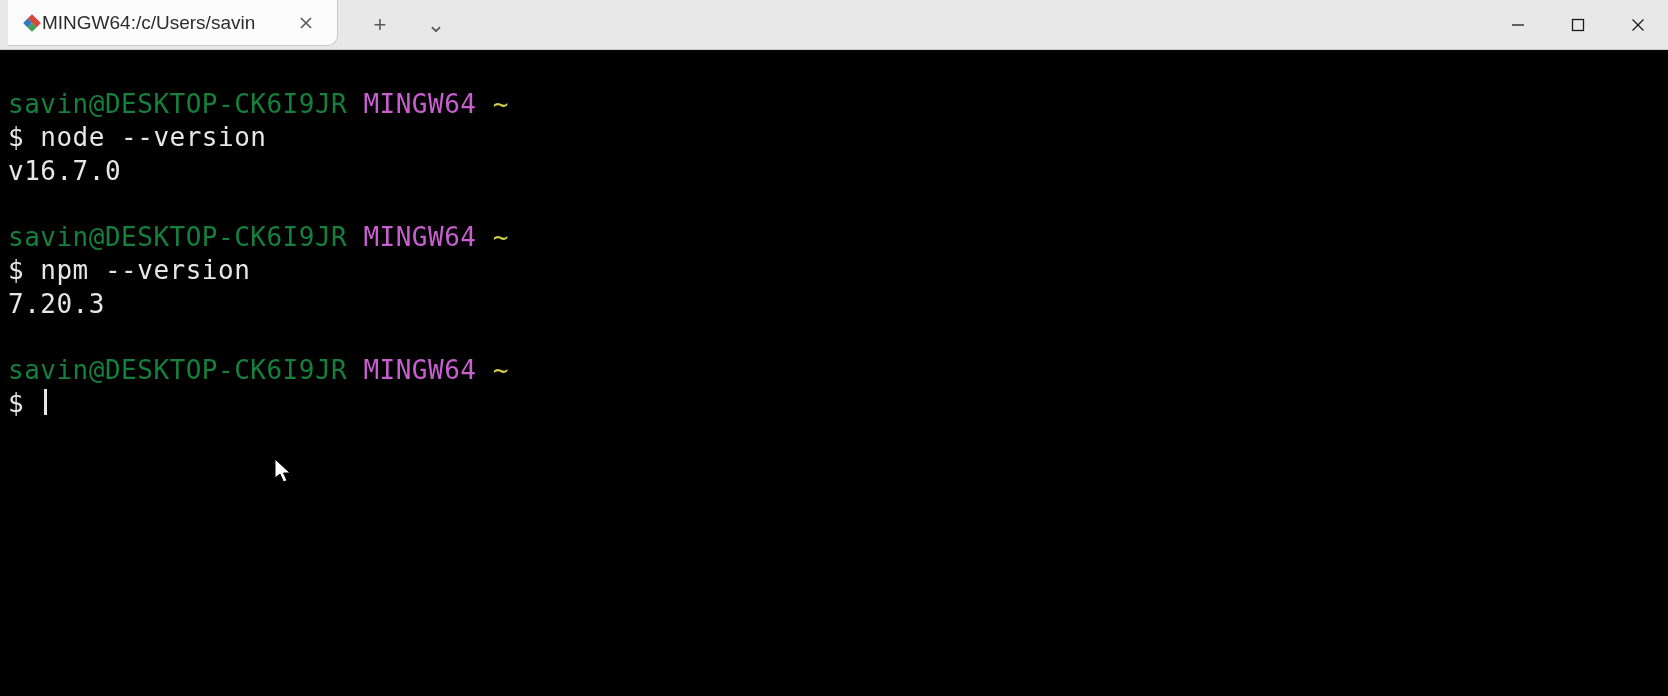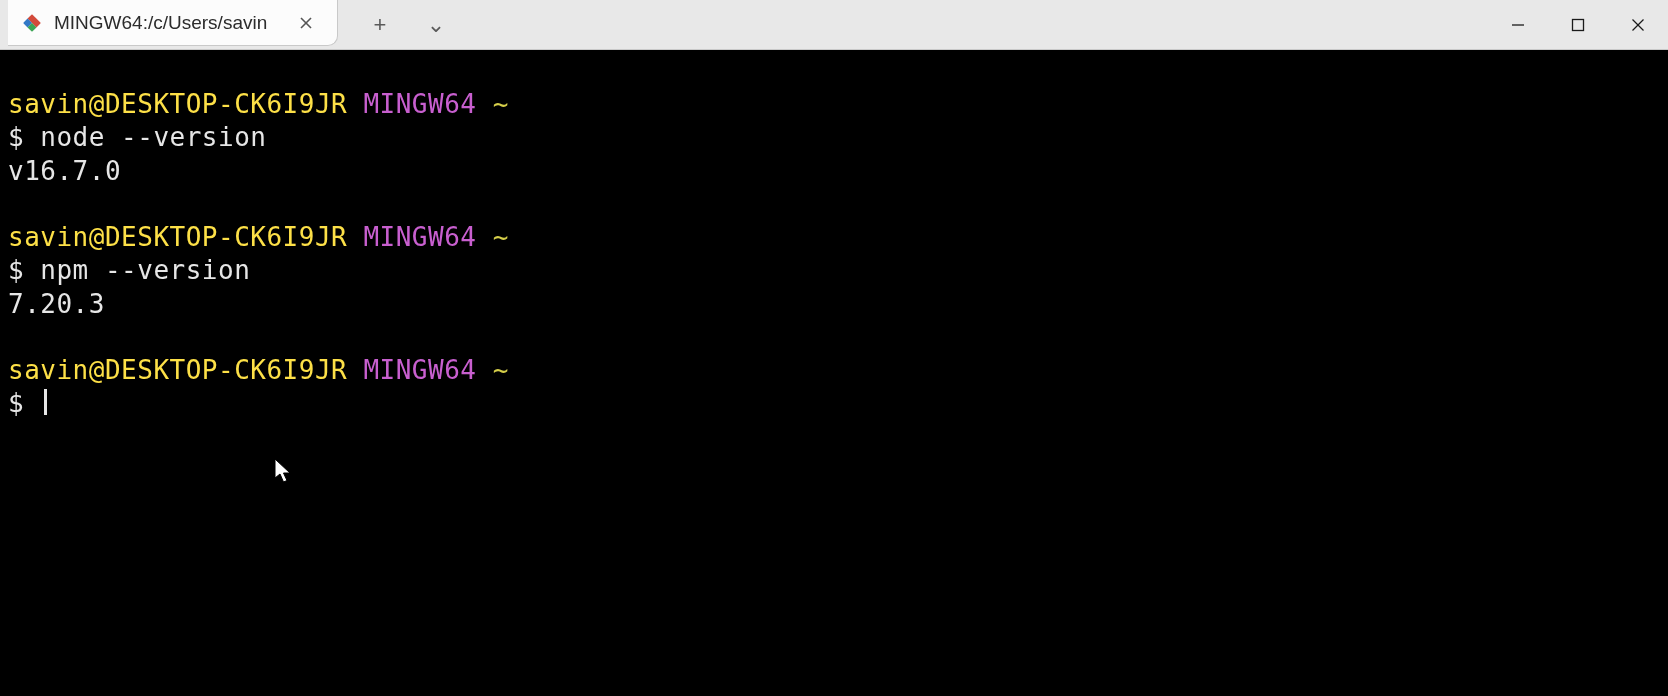--- a/index.html
+++ b/index.html
@@ -26,21 +26,20 @@
     display: flex;
     align-items: center;
     background: #fcfcfc;
     border: 1px solid #c9c9c9;
     border-top: none;
     border-left: none;
     border-radius: 0 0 10px 0;
     height: 46px;
     padding: 0 18px 0 14px;
     margin-left: 8px;
-    gap: 12px;
     min-width: 330px;
   }
 
   .tab-icon {
     width: 20px; height: 20px;
     display: inline-flex; align-items: center; justify-content: center;
   }
   .tab-icon svg { width: 20px; height: 20px; }
 
   .tab-title {
@@ -95,21 +94,21 @@
     color: #e6e6e6;
     font-family: "Consolas", "Lucida Console", monospace;
     font-size: 26px;
     line-height: 1.28;
     padding: 38px 8px 8px 8px;
     white-space: pre;
     letter-spacing: 0.5px;
     height: calc(100% - 50px);
     position: relative;
   }
-  .user-host { color: #fde047; }
+  .user-host { color: #15803d; }
   .env      { color: #c85fcf; text-align: center; }
   .path     { color: #d6cf4a; }
   .out      { color: #e6e6e6; }
 
   .cursor {
     display: inline-block;
     width: 2.5px;
     height: 26px;
     background: #e6e6e6;
     vertical-align: -3px;

